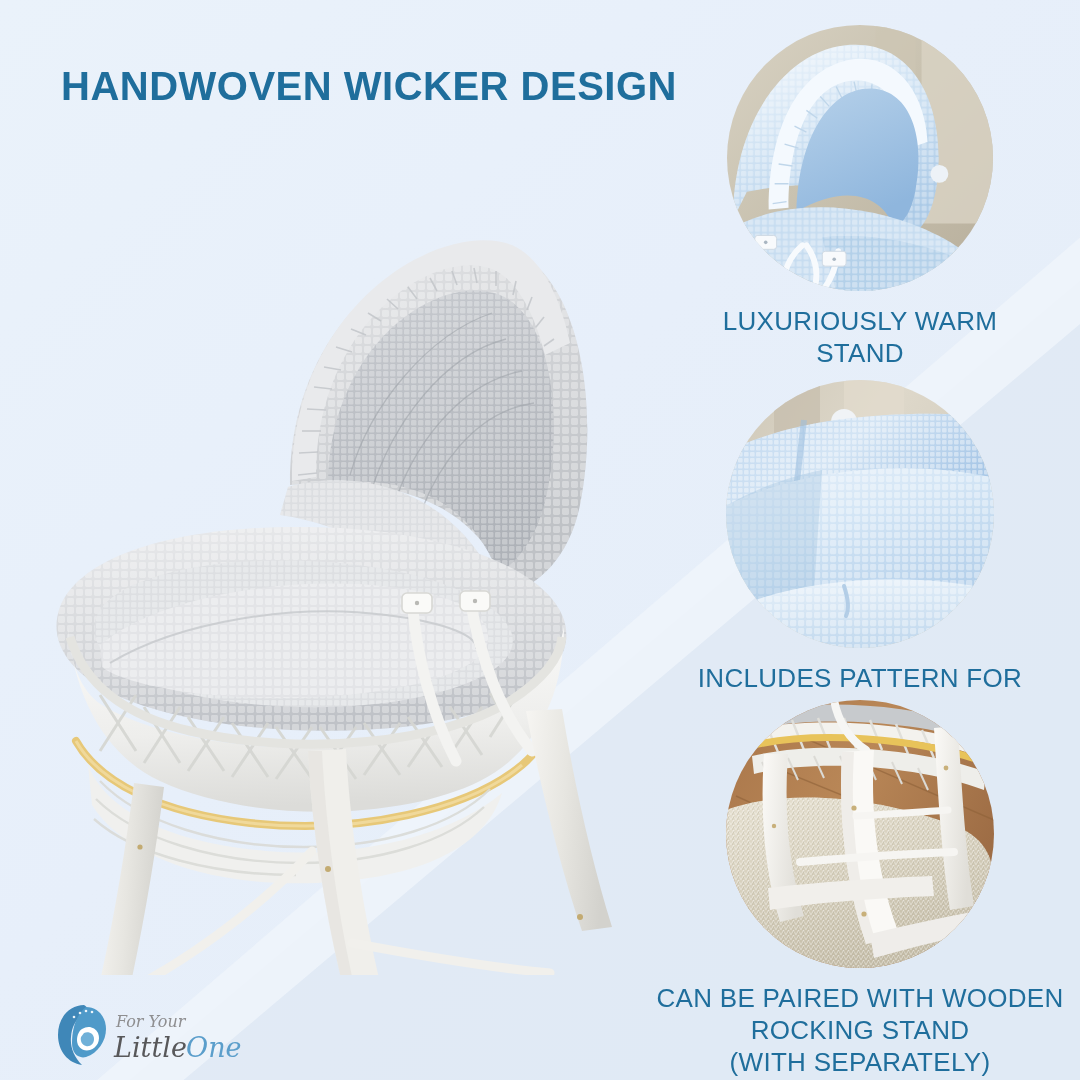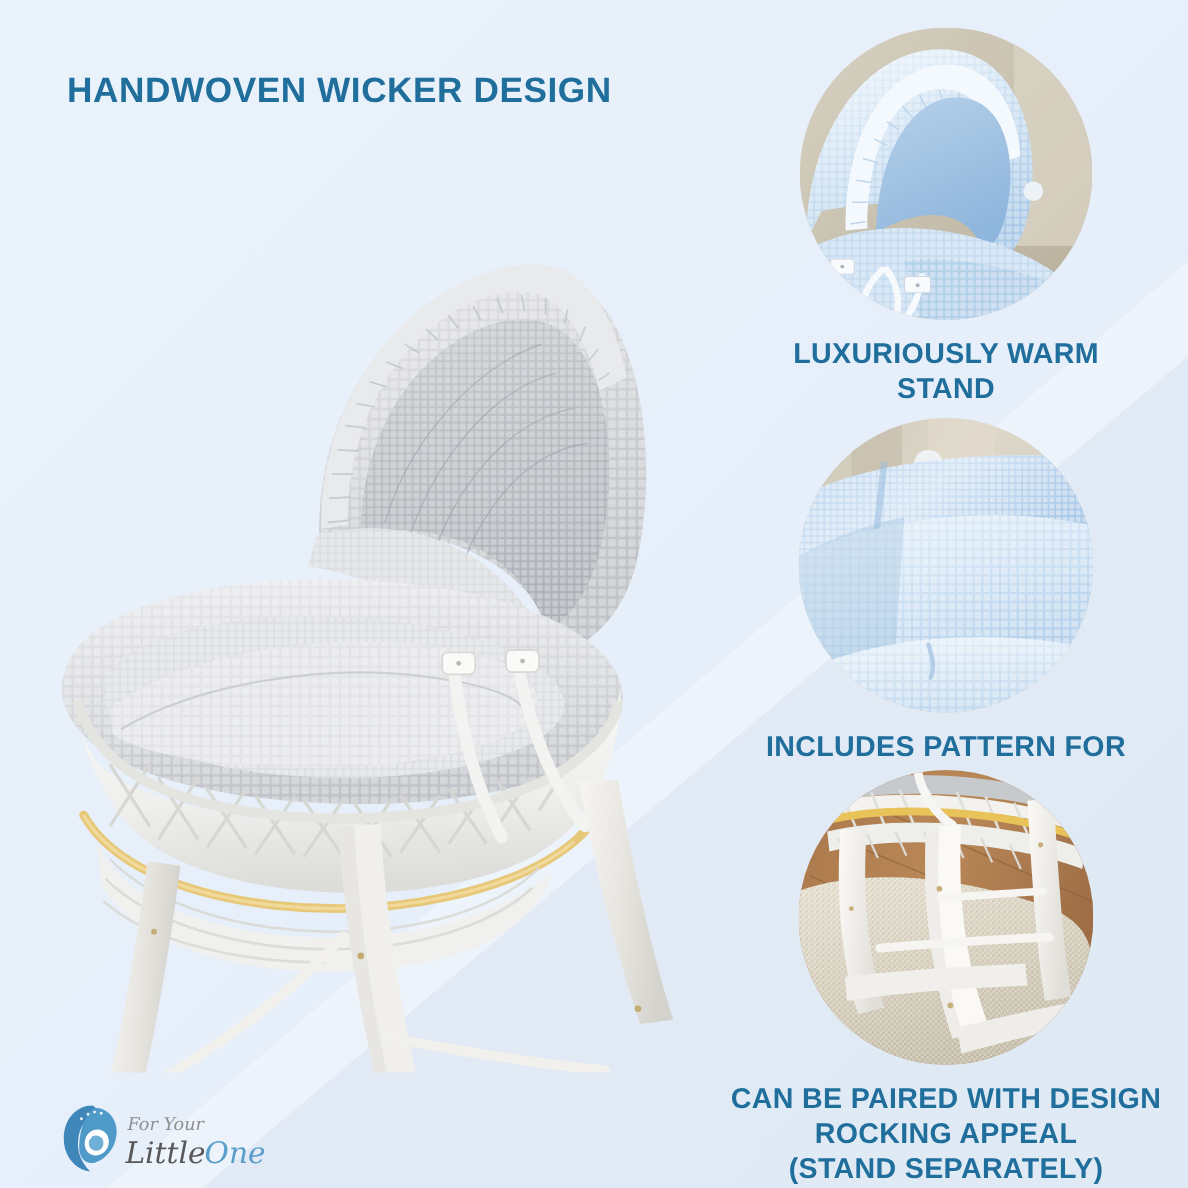--- a/index.html
+++ b/index.html
@@ -38,21 +38,21 @@
     background: #eef4fb;
     clip-path: polygon(100% 22%, 100% 30%, 17% 100%, 9% 100%);
     opacity: .9;
   }
 
   
   .headline {
     position: absolute;
     left: 61px;
     top: 64px;
-    font-size: 32px;
+    font-size: 40px;
     font-weight: 700;
     letter-spacing: 0.5px;
     color: #1f6e9c;
     white-space: nowrap;
   }
 
   
   .hero {
     position: absolute;
     left: 40px;
@@ -75,21 +75,21 @@
     height: 268px;
     margin: 0 auto;
     border-radius: 50%;
     overflow: hidden;
   }
   .feature-circle svg { display: block; width: 100%; height: 100%; }
   .feature-caption {
     margin-top: 14px;
     font-size: 26px;
     line-height: 32px;
-    font-weight: 700;
+    font-weight: 400;
     color: #1f6e9c;
     letter-spacing: 0.3px;
   }
   #feature-1 { top: 25px; }
   #feature-1 .feature-circle { width: 266px; height: 266px; }
   #feature-2 { top: 380px; }
   #feature-2 .feature-circle { width: 268px; height: 268px; }
   #feature-3 { top: 700px; }
   #feature-3 .feature-circle { width: 268px; height: 268px; }
   #feature-3 .feature-caption { width: 420px; margin-left: -10px; }
@@ -511,23 +511,23 @@
         <path d="M42 188 C 92 182, 156 178, 206 176 L 208 196 C 156 198, 92 202, 44 210 Z" fill="#f1efeb"></path>
         <path d="M144 234 C 186 224, 232 214, 268 208 L 268 230 C 230 236, 184 248, 148 258 Z" fill="#efedea"></path>
 
         <circle cx="128" cy="108" r="2.6" fill="#c8b07a"></circle>
         <circle cx="138" cy="214" r="2.6" fill="#c8b07a"></circle>
         <circle cx="220" cy="68" r="2.4" fill="#c8b07a"></circle>
         <circle cx="48" cy="126" r="2.2" fill="#c8b07a"></circle>
       </svg>
     </div>
     <div class="feature-caption">
-      <div>CAN BE PAIRED WITH DESIGN</div>
-      <div>ROCKING APPEAL</div>
-      <div>(STAND SEPARATELY)</div>
+      <div>CAN BE PAIRED WITH WOODEN</div>
+      <div>ROCKING STAND</div>
+      <div>(WITH SEPARATELY)</div>
     </div>
   </div>
 
   <div class="logo">
     <svg viewBox="0 0 200 78" xmlns="http://www.w3.org/2000/svg">
 
       <g>
         <path d="M36 10 C 22 10, 10 22, 10 40 C 10 56, 20 68, 34 70 C 26 62, 22 52, 23 42
                  C 24 28, 31 20, 42 17 C 40 13, 38 11, 36 10 Z" fill="#3f87b8"></path>
         <path d="M38 12 C 50 12, 58 22, 58 34 C 58 46, 50 58, 38 62 C 30 64, 24 58, 24 48

